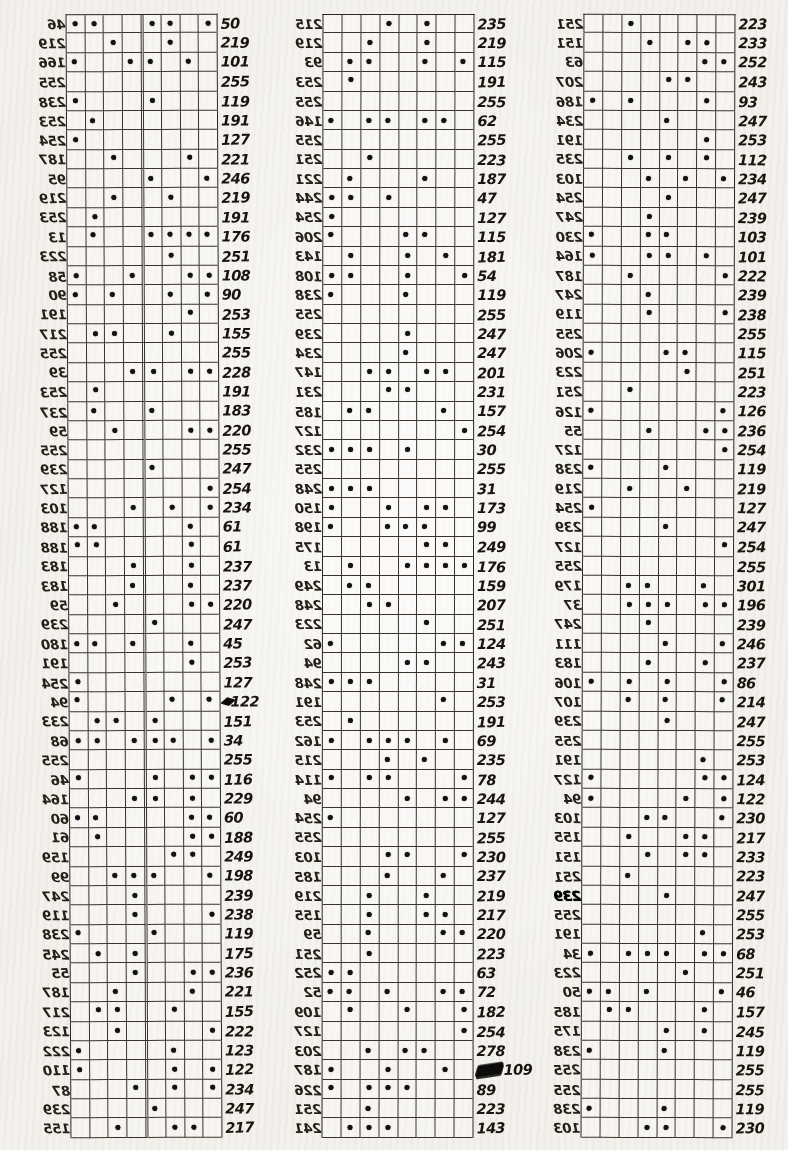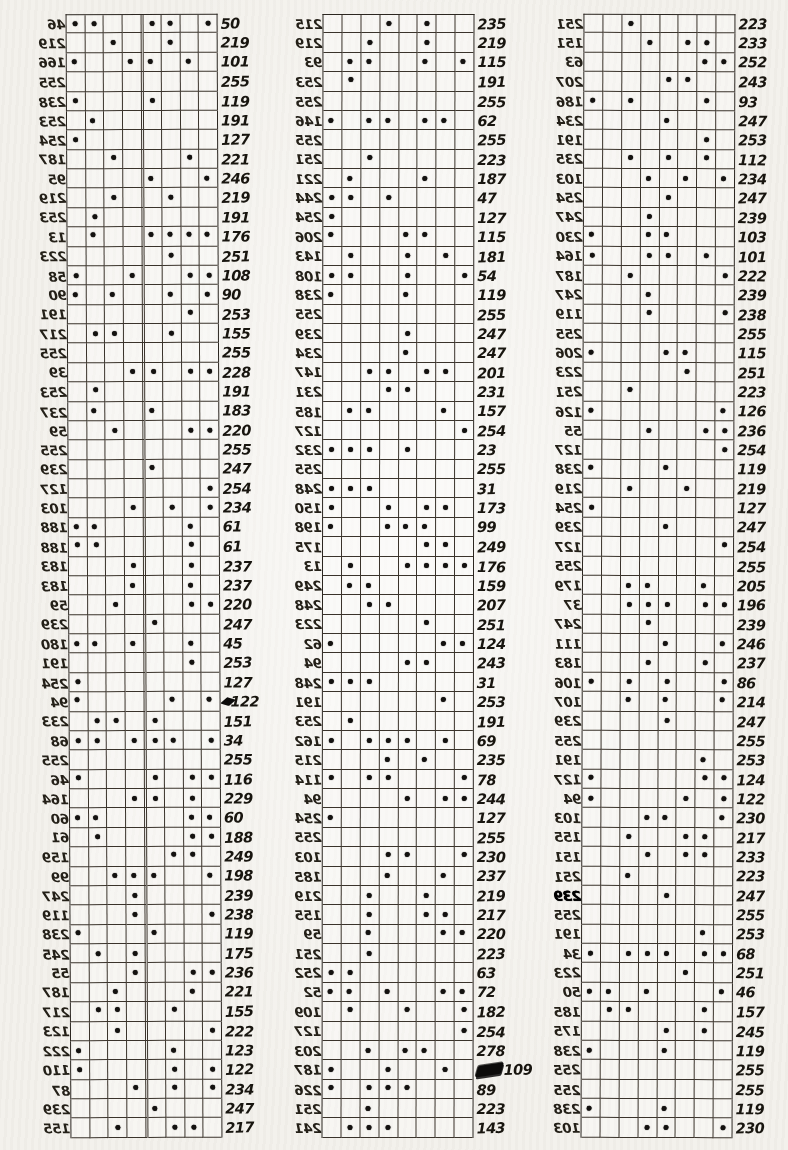--- a/index.html
+++ b/index.html
@@ -1727,21 +1727,21 @@
           </div>
           <div class="cell"></div>
           <div class="cell">
             <div class="dot"></div>
           </div>
           <div class="cell"></div>
           <div class="cell"></div>
           <div class="cell"></div>
         </div>
         <span class="val">
-          <span>23</span>
+          <span>30</span>
         </span>
       </div>
       <div class="row">
         <span class="back">255</span>
         <div class="grid">
           <div class="cell"></div>
           <div class="cell"></div>
           <div class="cell"></div>
           <div class="cell"></div>
           <div class="cell"></div>
@@ -3052,21 +3052,21 @@
             <div class="dot"></div>
           </div>
           <div class="cell"></div>
           <div class="cell"></div>
           <div class="cell">
             <div class="dot"></div>
           </div>
           <div class="cell"></div>
         </div>
         <span class="val">
-          <span>205</span>
+          <span>301</span>
         </span>
       </div>
       <div class="row">
         <span class="back">37</span>
         <div class="grid">
           <div class="cell"></div>
           <div class="cell"></div>
           <div class="cell">
             <div class="dot"></div>
           </div>

